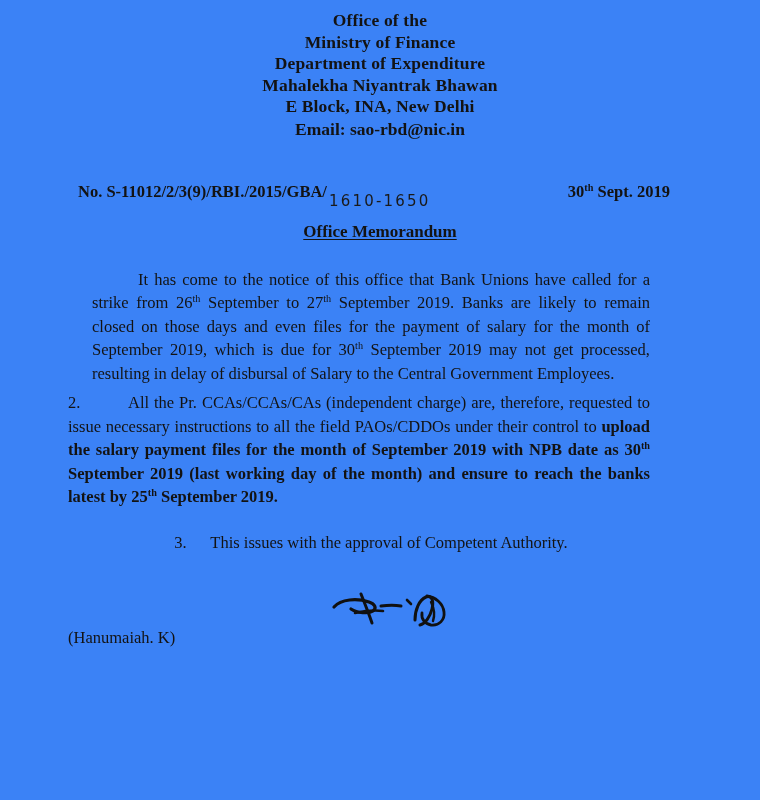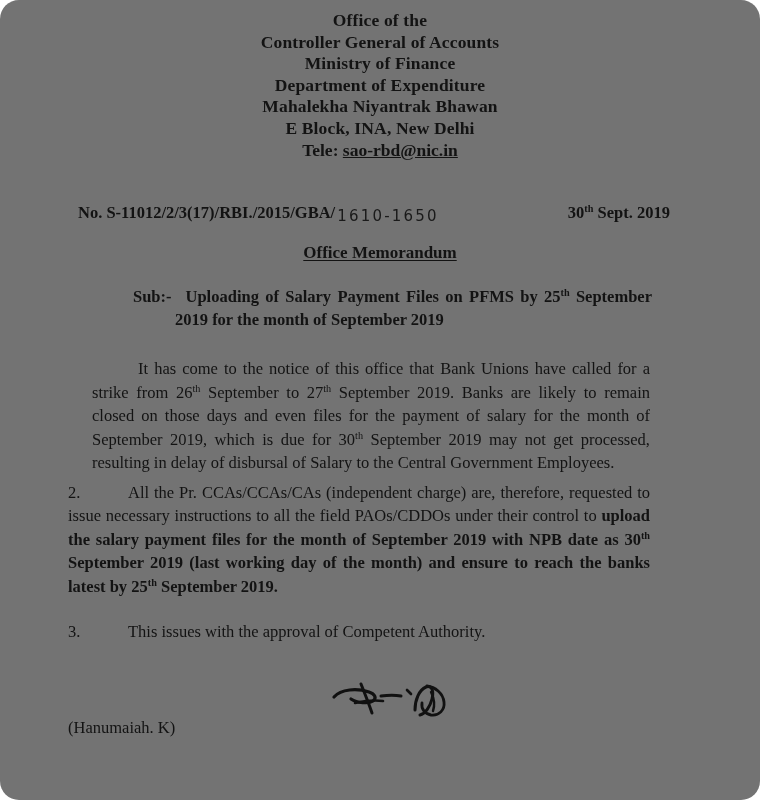--- a/index.html
+++ b/index.html
@@ -14,44 +14,42 @@
     font-family: "Liberation Serif", "DejaVu Serif", serif;
     color: #131313;
     overflow: hidden;
     position: relative;
   }
 
   .page {
     position: relative;
     width: 760px;
     height: 800px;
-    background: #737373;
+    background: #3b82f6;
     box-sizing: border-box;
-    border-radius: 19px;
   }
 
   
   .letterhead {
     text-align: center;
     padding-top: 10px;
   }
   .letterhead .lh-line {
     font-weight: bold;
     font-size: 17.5px;
     line-height: 21.5px;
     letter-spacing: 0.15px;
     white-space: nowrap;
   }
   .letterhead .lh-email {
     font-weight: bold;
     font-size: 17.5px;
     line-height: 22px;
   }
   .email-addr {
-    text-decoration: underline;
     text-underline-offset: 1px;
   }
 
   
   .ref-row {
     position: relative;
     margin-top: 42px;
     padding: 0 78px 0 78px;
     display: flex;
     align-items: baseline;
@@ -63,21 +61,21 @@
     white-space: nowrap;
   }
   .ref-hand {
     font-family: "DejaVu Sans", sans-serif;
     font-weight: 400;
     font-size: 15px;
     letter-spacing: 2.2px;
     color: #1a1a1a;
     padding-left: 2px;
     position: relative;
-    top: 3px;
+    top: 9px;
   }
   .ref-date {
     font-weight: bold;
     font-size: 16.5px;
     white-space: nowrap;
     padding-right: 12px;
   }
 
   sup {
     font-size: 0.62em;
@@ -125,21 +123,21 @@
     margin-top: 26px;
     text-indent: 46px;
     margin-left: 24px;
   }
   p.p2 {
     margin-top: 6px;
     text-indent: 0;
   }
   p.p3 {
     margin-top: 22px;
-    text-align: left;
+    text-align: center;
   }
   .num {
     display: inline-block;
     width: 60px;
   }
   .bold-run {
     font-weight: bold;
   }
 
   
@@ -165,36 +163,34 @@
     top: -6px;
   }
 </style>
 </head>
 <body>
 
 <div class="page">
 
   <div class="letterhead">
     <div class="lh-line">Office of the</div>
-    <div class="lh-line">Controller General of Accounts</div>
     <div class="lh-line">Ministry of Finance</div>
     <div class="lh-line">Department of Expenditure</div>
     <div class="lh-line">Mahalekha Niyantrak Bhawan</div>
     <div class="lh-line">E Block, INA, New Delhi</div>
-    <div class="lh-email"><span>Tele:</span> <span class="email-addr">sao-rbd@nic.in</span></div>
+    <div class="lh-email"><span>Email:</span> <span class="email-addr">sao-rbd@nic.in</span></div>
   </div>
 
   <div class="ref-row">
-    <div class="ref-no"><span>No. S-11012/2/3(17)/RBI./2015/GBA/</span><span class="ref-hand">1610-1650</span></div>
+    <div class="ref-no"><span>No. S-11012/2/3(9)/RBI./2015/GBA/</span><span class="ref-hand">1610-1650</span></div>
     <div class="ref-date"><span>30</span><sup>th</sup><span> Sept. 2019</span></div>
   </div>
 
   <div class="om-title"><span>Office Memorandum</span></div>
 
-  <div class="subject"><span class="sub-label">Sub:-</span><span>Uploading of Salary Payment Files on PFMS by 25</span><sup>th</sup><span> September 2019 for the month of September 2019</span></div>
 
   <div class="body-block">
 
     <p class="para p1"><span>It has come to the notice of this office that Bank Unions have called for a strike from 26</span><sup>th</sup><span> September to 27</span><sup>th</sup><span> September 2019. Banks are likely to remain closed on those days and even files for the payment of salary for the month of September 2019, which is due for 30</span><sup>th</sup><span> September 2019 may not get processed, resulting in delay of disbursal of Salary to the Central Government Employees.</span></p>
 
     <p class="para p2"><span class="num">2.</span><span>All the Pr. CCAs/CCAs/CAs (independent charge) are, therefore, requested to issue necessary instructions to all the field PAOs/CDDOs under their control to </span><span class="bold-run">upload the salary payment files for the month of September 2019 with NPB date as 30</span><sup class="bold-run">th</sup><span class="bold-run"> September 2019 (last working day of the month) and ensure to reach the banks latest by 25</span><sup class="bold-run">th</sup><span class="bold-run"> September 2019.</span></p>
 
     <p class="para p3"><span class="num">3.</span><span>This issues with the approval of Competent Authority.</span></p>
 
     <div class="sign-block">

